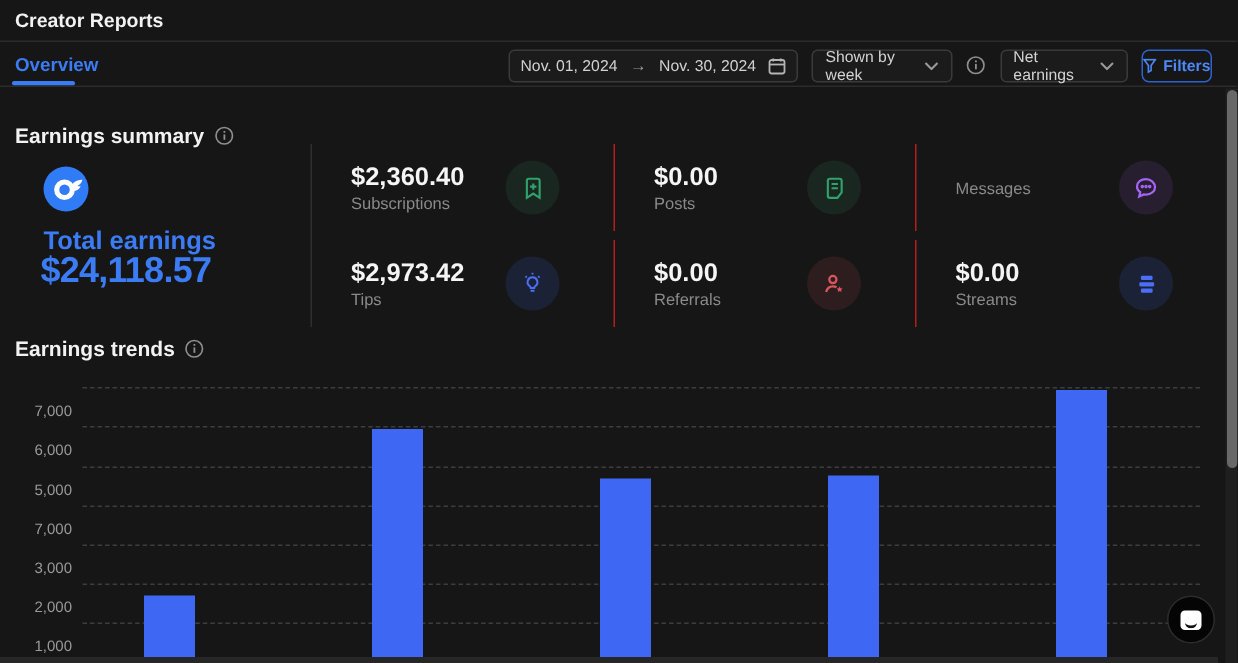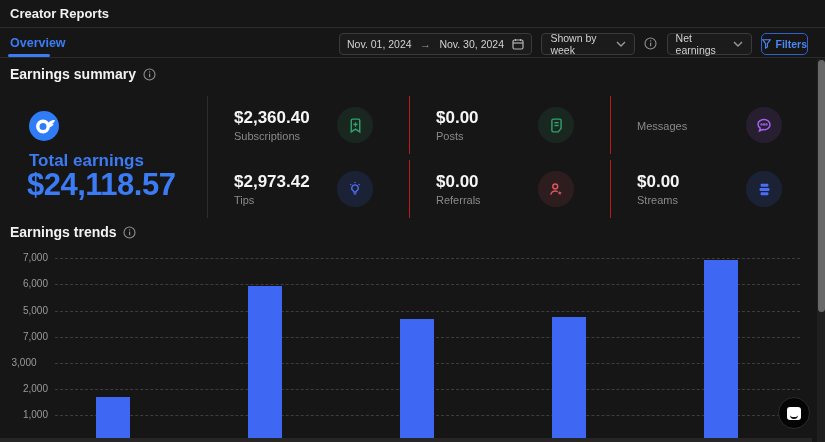--- a/index.html
+++ b/index.html
@@ -32,47 +32,47 @@
   .sel-week { width:96px; padding:0 8px; justify-content:space-between; }
   .sel-metric { width:88px; padding:0 8px; justify-content:space-between; }
   .chev { display:flex; align-items:center; }
   .info-btn { display:flex; align-items:center; justify-content:center; width:14px; height:14px; cursor:pointer; }
   .filters-btn { height:22px; width:48px; background:transparent; border:1px solid #2e62cf; border-radius:5px;
           color:#4d86f5; font-size:10.5px; font-weight:700; display:flex; align-items:center; justify-content:center; gap:4px; cursor:pointer; }
 
   
   .section-hd { position:absolute; display:flex; align-items:center; gap:6px; }
   .section-hd .t { font-size:14px; font-weight:700; color:#f2f2f2; }
-  .hd-summary { left:10px; top:66px;text-align:right; }
+  .hd-summary { left:10px; top:82px;text-align:right; }
   .hd-trends { left:10px; top:224px; }
 
   
   .logo-wrap { position:absolute; left:29px; top:111px; width:30px; height:30px; border-radius:50%;
                background:#2f7cf6; display:flex; align-items:center; justify-content:center; }
   .total-label { position:absolute; left:29px; top:151px; font-size:17px; font-weight:600; color:var(--accent,#3b7cf5); }
-  .total-value { position:absolute; left:27px; top:167px; font-size:31px; font-weight:700; letter-spacing:-0.5px; color:var(--accent,#3b7cf5); }
+  .total-value { position:absolute; left:27px; top:167px; font-size:24px; font-weight:700; letter-spacing:-0.5px; color:var(--accent,#3b7cf5); }
 
   
   .stats-grid { position:absolute; left:207px; top:96px; width:499px;
                 display:grid; grid-template-columns:201px 201px 208px; grid-auto-rows:58px; row-gap:6px;
                 border-left:1px solid #2e2e2e; }
   .stat-cell { display:flex; align-items:center; justify-content:space-between; padding:0 36px 0 26px; }
   .stat-cell.bordered { border-left:1px solid #b91c1c; }
   .stat-value { font-size:17px; font-weight:700; color:#f5f5f5; }
   .stat-label { font-size:11px; color:#8a8a8a; margin-top:2px; }
   .stat-icon { width:36px; height:36px; border-radius:50%; display:flex; align-items:center; justify-content:center; flex:none; }
   .ic-green  { color:#2fa36b; background:rgba(47,163,107,0.12); }
   .ic-purple { color:#a463f2; background:rgba(164,99,242,0.12); }
   .ic-blue   { color:#4a6ef5; background:rgba(74,110,245,0.14); }
   .ic-red    { color:#d9565e; background:rgba(217,86,94,0.12); }
 
   
   .chart { position:absolute; left:0; top:248px; width:812px; height:194px; overflow:hidden; }
   .gridline { position:absolute; left:55px; width:745px; height:0; border-top:1px dashed #3d3d3d; }
-  .ytick { position:absolute; left:0; width:48px; text-align:right; font-size:10px; color:#9a9a9a; }
+  .ytick { position:absolute; left:0; width:48px; text-align:right; font-size:10px; color:#9a9a9a;margin-top:17px; }
   .bar { position:absolute; width:34px; }
   .chart-bottom-edge { position:absolute; left:0; top:438px; width:812px; height:4px; background:#262626; }
 
   
   .scroll-track { position:absolute; right:0; top:59px; width:8px; height:383px; background:#1f1f1f; }
   .scroll-thumb { position:absolute; right:0.5px; top:60px; width:7px; height:252px; background:#686868; border-radius:4px; }
 
   
   .chat-launcher { position:absolute; left:778px; top:397px; width:32px; height:32px; border-radius:50%;
                    background:#050505; border:1px solid #2c2c2c; display:flex; align-items:center; justify-content:center; cursor:pointer; }
@@ -260,21 +260,21 @@
         </svg>
     </span>
   </div>
 
   <div class="chart">
       <div class="gridline" style="top: 167.414px;"></div>
       <div class="ytick" style="top: 161.414px;">1,000</div>
       <div class="gridline" style="top: 141.228px;"></div>
       <div class="ytick" style="top: 135.228px;">2,000</div>
       <div class="gridline" style="top: 115.042px;"></div>
-      <div class="ytick" style="top: 109.042px; text-align: center;">3,000</div>
+      <div class="ytick" style="top: 109.042px;">3,000</div>
       <div class="gridline" style="top: 88.856px;"></div>
       <div class="ytick" style="top: 82.856px;">7,000</div>
       <div class="gridline" style="top: 62.67px;"></div>
       <div class="ytick" style="top: 56.67px;">5,000</div>
       <div class="gridline" style="top: 36.484px;"></div>
       <div class="ytick" style="top: 30.484px;">6,000</div>
       <div class="gridline" style="top: 10.298px;"></div>
       <div class="ytick" style="top: 4.298px;">7,000</div>
       <div class="bar" style="left: 96px; width: 34px; top: 149.084px; height: 45.5162px; background: rgb(62, 104, 244);"></div>
       <div class="bar" style="left: 248px; width: 34px; top: 37.7933px; height: 156.807px; background: rgb(62, 104, 244);"></div>

